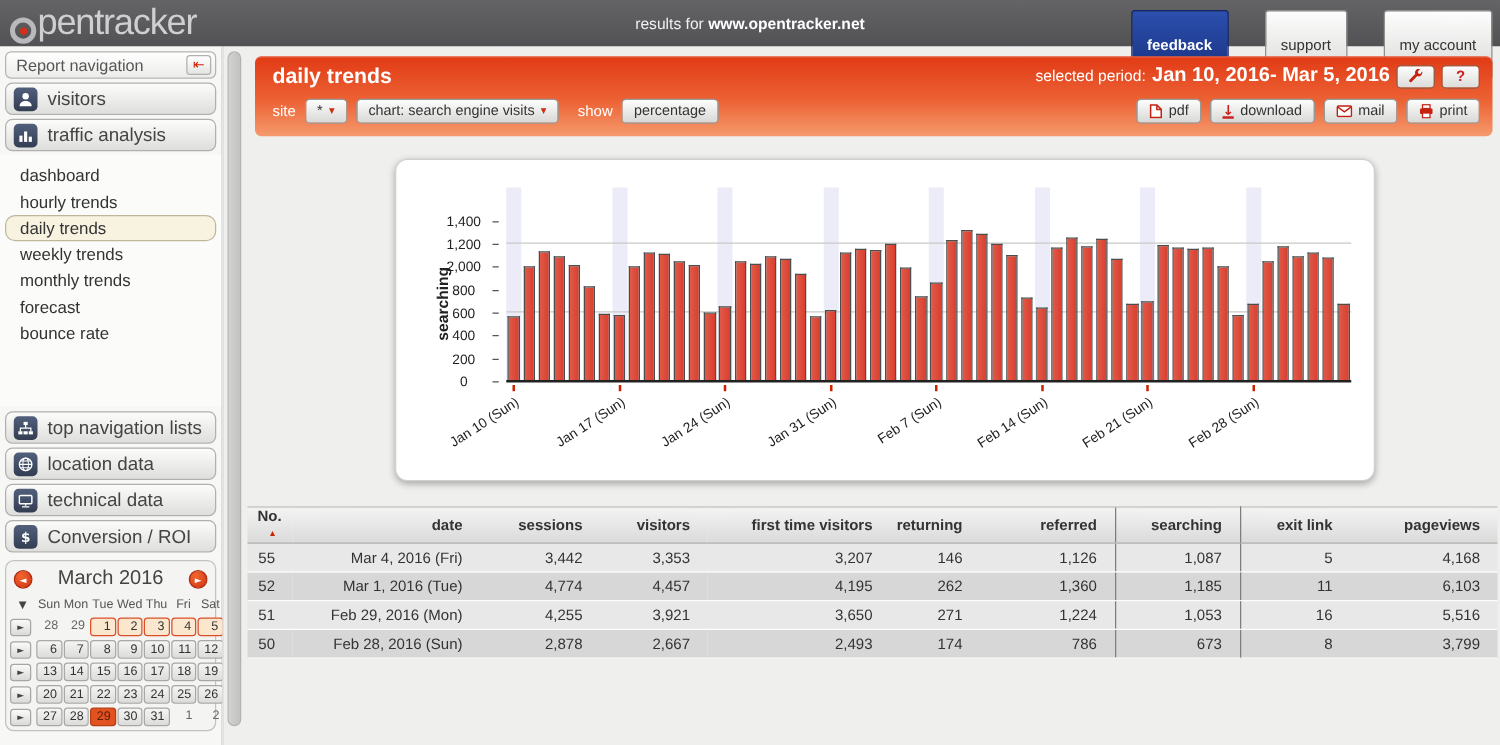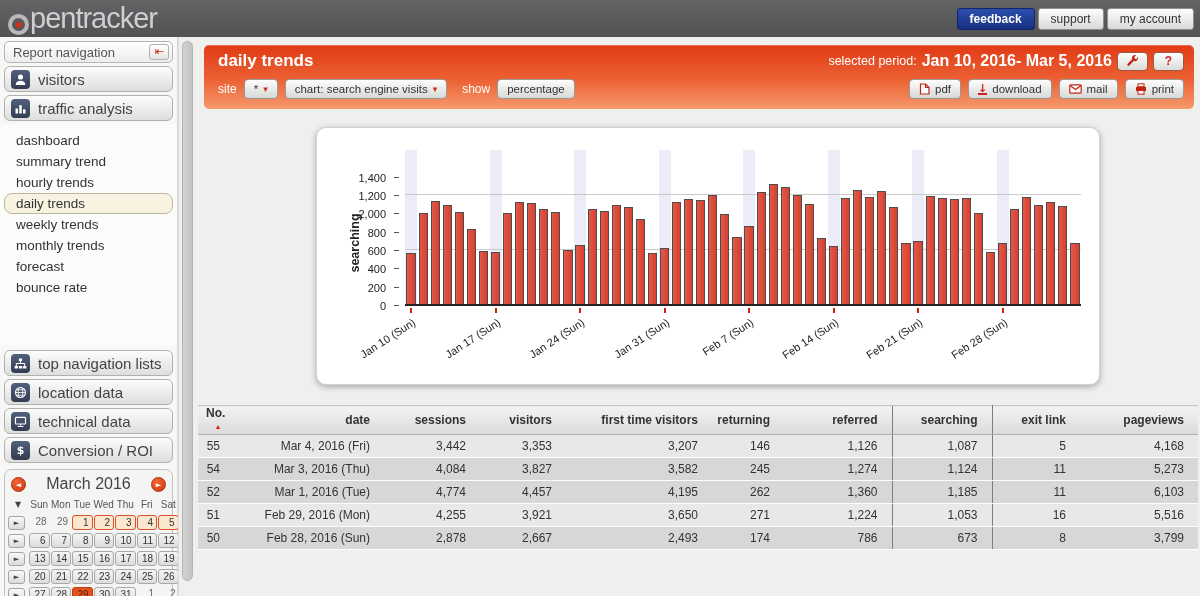--- a/index.html
+++ b/index.html
@@ -9,21 +9,21 @@
 
   
   .topbar { height:37px; background:linear-gradient(#646467,#525255); display:flex; align-items:center; position:relative; }
   .logo { display:flex; align-items:flex-end; margin-left:8px; color:#cfcfd2; font-size:29px; letter-spacing:-1px; }
   .logo-o { width:21px; height:21px; border:4px solid #b9b9bc; border-radius:50%; position:relative; display:inline-block; margin-right:1px; }
   .logo-o::after { content:""; position:absolute; left:3.5px; top:3.5px; width:6px; height:6px; border-radius:50%; background:#d0301a; }
   .results { position:absolute; left:0; right:0; text-align:center; color:#f0f0f0; font-size:12.5px; }
   .results b { color:#fff; }
   .top-btns { position:absolute; right:6px; top:8px; display:flex; gap:3px; }
   .tab-btn { background:linear-gradient(#fdfdfd,#d9d9d7); border:1px solid #8f8f8d; border-radius:3px; color:#333;
-    font-size:12px; padding:3px 12px; cursor:pointer; }
+    font-size:12px; padding:20px 12px; cursor:pointer;margin-left:26px; }
   .tab-btn.primary { background:linear-gradient(#2c4fae,#16307e); color:#fff; border-color:#12246a; font-weight:bold; }
 
   
   .layout { display:flex; height:559px; }
   .sidebar { width:178px; background:#f7f7f5; border-right:1px solid #d6d6d4; padding-top:4px; }
   .scroll-strip { width:18px; background:#efefed; border-left:1px solid #dddddb; padding:4px 3px; }
   .scroll-thumb { width:11px; height:540px; background:linear-gradient(90deg,#d2d2d0,#c2c2c0); border:1px solid #b3b3b1; border-radius:6px; }
   .main { flex:1; position:relative; }
 
   
@@ -78,21 +78,21 @@
 
   
   .chart-card { position:relative; margin:18px 14px 0 120px; width:784px; height:258px; background:#fff;
     border:1px solid #d0d0ce; border-radius:10px; box-shadow:0 2px 6px rgba(0,0,0,.30); }
   .ylab { position:absolute; left:8px; top:108px; transform:rotate(-90deg); transform-origin:center; font-size:12.5px; font-weight:bold; color:#222; }
   .plot { position:absolute; left:88px; right:18px; top:22px; height:156px; border-bottom:2px solid #222; }
   .band { position:absolute; top:0; bottom:0; background:#ebecf7; }
   .grid { position:absolute; left:0; right:0; height:1px; background:#c9c9c7; }
   .bar { position:absolute; bottom:0; background:linear-gradient(90deg,#e05a48,#d93f30); border:1px solid #4d4d4d; border-bottom:none; }
   .yaxis { position:absolute; left:0; top:22px; height:156px; width:84px; }
-  .ytick { position:absolute; right:15px; font-size:11px; color:#222; text-align:right; width:60px; }
+  .ytick { position:absolute; right:0; font-size:11px; color:#222; text-align:center; width:60px; }
   .ydash { position:absolute; right:2px; width:5px; height:1px; background:#555; }
   .xticks { position:absolute; left:88px; right:18px; top:180px; height:5px; }
   .xtick { position:absolute; width:2px; height:5px; background:#cc2200; }
   .xlabels { position:absolute; left:88px; right:18px; top:188px; height:60px; }
   .xlabel { position:absolute; width:110px; text-align:right; font-size:11px; color:#222; white-space:nowrap;
     transform:rotate(-33deg); transform-origin:100% 0; }
 
   
   table.data { border-collapse:collapse; margin:20px 0 0 2px; table-layout:fixed; width:1000px; font-size:12px; }
   table.data th { height:28px; background:linear-gradient(#f3f3f3,#dadada); color:#333; font-weight:bold;
@@ -110,20 +110,23 @@
   .sort { color:#cc2200; font-size:8px; vertical-align:2px; }
 </style>
 </head>
 <body>
 
 <div class="topbar">
   <div class="logo">
     <span class="logo-o"></span>
       <span>pentracker</span>
   </div>
+  <div class="results">
+    <span>results for</span> <b>www.opentracker.net</b>
+  </div>
   <div class="top-btns">
     <span class="tab-btn primary">feedback</span>
     <span class="tab-btn">support</span>
     <span class="tab-btn">my account</span>
   </div>
 </div>
 
 <div class="layout">
 
   <aside class="sidebar">
@@ -147,21 +150,20 @@
             <rect x="3" y="9" width="3" height="6" fill="#fff"></rect>
             <rect x="7.5" y="5" width="3" height="10" fill="#fff"></rect>
             <rect x="12" y="10" width="3" height="5" fill="#fff"></rect>
           </svg>
       </span>
       <span class="lbl">traffic analysis</span>
     </div>
 
     <div class="menu">
         <div class="menu-item">dashboard</div>
-        <div class="menu-item">summary trend</div>
         <div class="menu-item">hourly trends</div>
         <div class="menu-item selected">daily trends</div>
         <div class="menu-item">weekly trends</div>
         <div class="menu-item">monthly trends</div>
         <div class="menu-item">forecast</div>
         <div class="menu-item">bounce rate</div>
       </div>
     <div class="menu-spacer"></div>
 
     <div class="section">
@@ -470,32 +472,20 @@
             <td>3,442</td>
             <td>3,353</td>
             <td>3,207</td>
             <td>146</td>
             <td>1,126</td>
             <td class="col-search">1,087</td>
             <td class="ac">5</td>
             <td class="pv">4,168</td>
           </tr>
           <tr class="odd">
-            <td class="al">54</td>
-            <td class="al">Mar 3, 2016 (Thu)</td>
-            <td>4,084</td>
-            <td>3,827</td>
-            <td>3,582</td>
-            <td>245</td>
-            <td>1,274</td>
-            <td class="col-search">1,124</td>
-            <td class="ac">11</td>
-            <td class="pv">5,273</td>
-          </tr>
-          <tr class="odd">
             <td class="al">52</td>
             <td class="al">Mar 1, 2016 (Tue)</td>
             <td>4,774</td>
             <td>4,457</td>
             <td>4,195</td>
             <td>262</td>
             <td>1,360</td>
             <td class="col-search">1,185</td>
             <td class="ac">11</td>
             <td class="pv">6,103</td>

